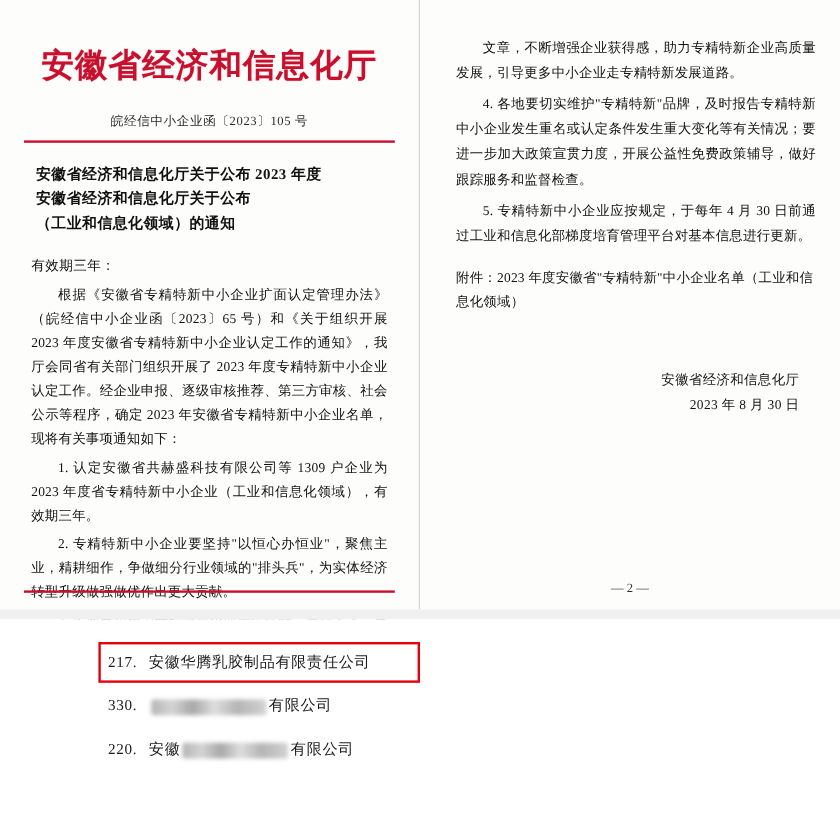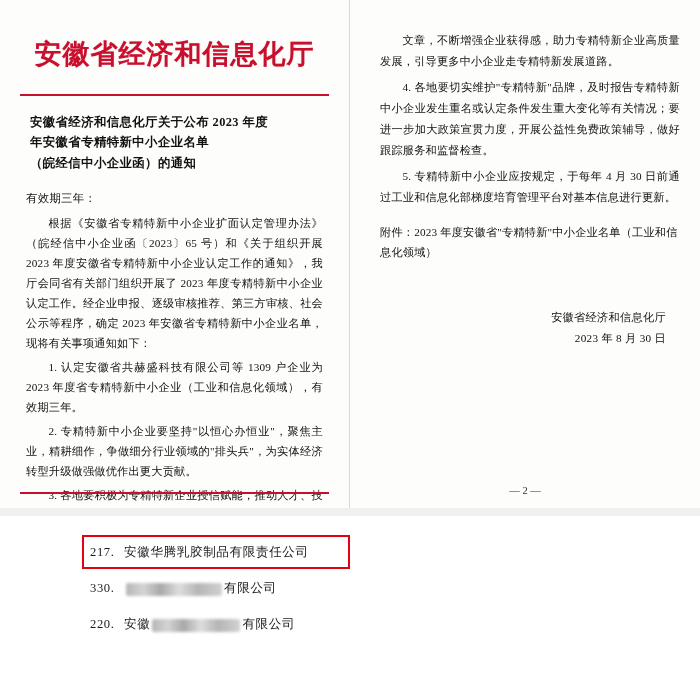--- a/index.html
+++ b/index.html
@@ -209,25 +209,26 @@
 </style>
 </head>
 <body>
 
 <div class="page">
 
   <div class="doc-top">
 
     <div class="doc-left">
       <div class="masthead">安徽省经济和信息化厅</div>
+      <div class="docnum">皖经信中小企业函〔2023〕105 号</div>
       <div class="red-rule"></div>
       <div class="doc-title">
         <div>安徽省经济和信息化厅关于公布 2023 年度</div>
-        <div>年安徽省专精特新中小企业名单</div>
-        <div>（皖经信中小企业函）的通知</div>
+        <div>安徽省经济和信息化厅关于公布</div>
+        <div>（工业和信息化领域）的通知</div>
       </div>
       <div class="salutation">有效期三年：</div>
       <p class="para">根据《安徽省专精特新中小企业扩面认定管理办法》（皖经信中小企业函〔2023〕65 号）和《关于组织开展 2023 年度安徽省专精特新中小企业认定工作的通知》，我厅会同省有关部门组织开展了 2023 年度专精特新中小企业认定工作。经企业申报、逐级审核推荐、第三方审核、社会公示等程序，确定 2023 年安徽省专精特新中小企业名单，现将有关事项通知如下：</p>
       <p class="para">1. 认定安徽省共赫盛科技有限公司等 1309 户企业为 2023 年度省专精特新中小企业（工业和信息化领域），有效期三年。</p>
       <p class="para">2. 专精特新中小企业要坚持"以恒心办恒业"，聚焦主业，精耕细作，争做细分行业领域的"排头兵"，为实体经济转型升级做强做优作出更大贡献。</p>
       <p class="para">3. 各地要积极为专精特新企业授信赋能，推动人才、技术、资金等要素向专精特新企业集聚，做好培育专精特新"下半篇</p>
       <div class="bottom-red-rule"></div>
     </div>
 
     <div class="doc-right">

